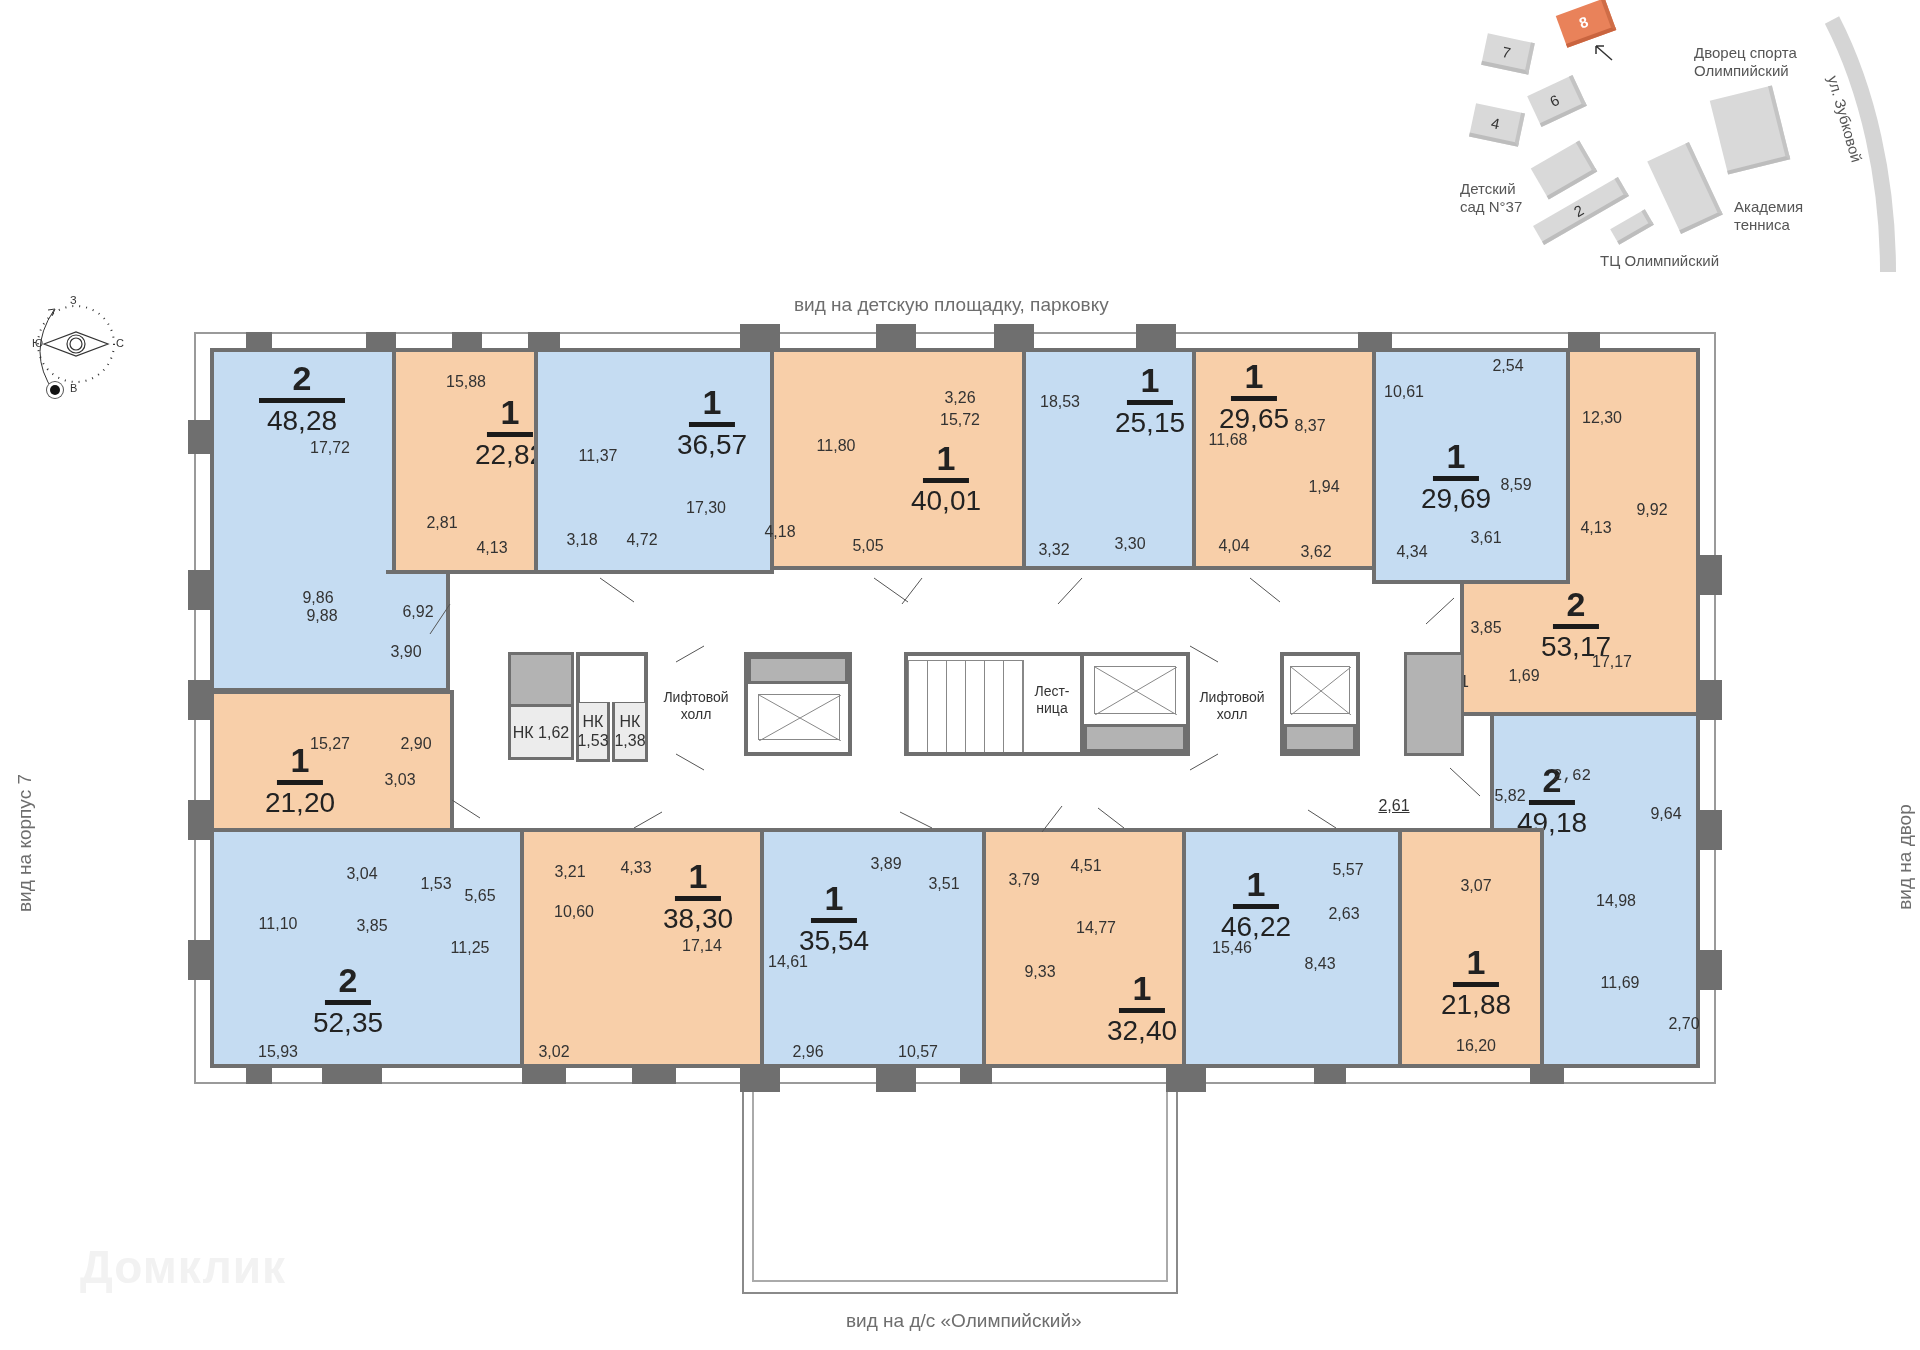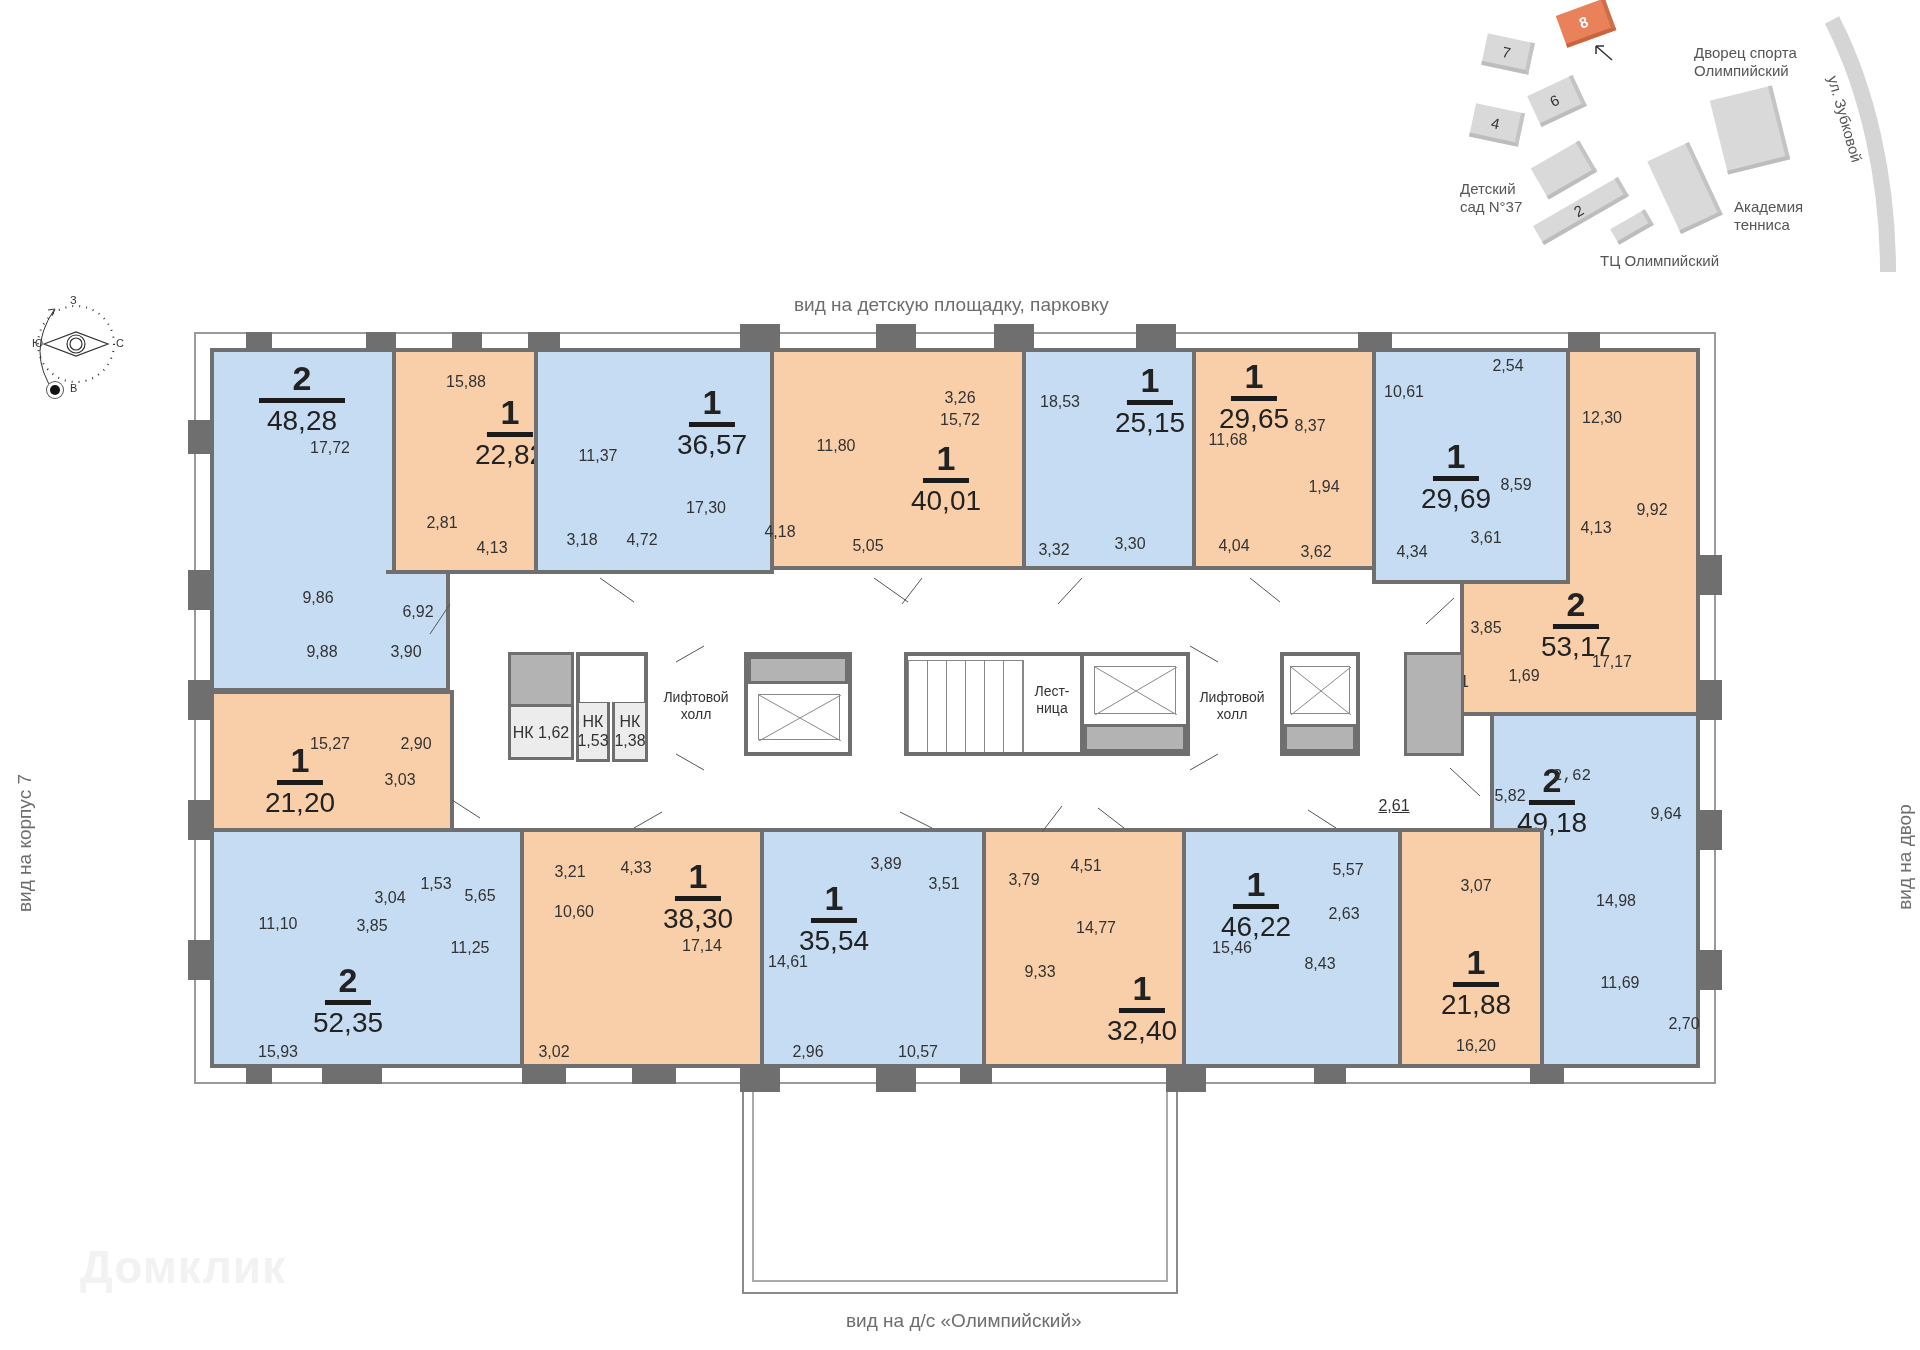--- a/index.html
+++ b/index.html
@@ -127,21 +127,21 @@
 
 <div class="apt blue" style="left:210px;top:348px;width:186px;height:344px;"></div>
 <div class="apt blue" style="left:392px;top:348px;width:0px;height:0px;border:none;"></div>
 <div class="apt-label" style="left:302px;top:398px;">
   <div class="apt-rooms">2</div>
     <div class="apt-bar"></div>
     <div class="apt-area">48,28</div>
 </div>
 <span class="room" style="left:330px;top:448px;">17,72</span>
 <span class="room" style="left:318px;top:568px;margin-top:30px;">9,86</span>
-<span class="room" style="left:322px;top:616px;margin-top:36px;">9,88</span>
+<span class="room" style="left:322px;top:616px;">9,88</span>
 <span class="room" style="left:414px;top:610px;">6,92</span>
 <span class="room" style="left:402px;top:652px;">3,90</span>
 <div class="apt blue" style="left:386px;top:570px;width:64px;height:122px;border-left:none;"></div>
 <span class="room" style="left:418px;top:612px;">6,92</span>
 <span class="room" style="left:406px;top:652px;">3,90</span>
 
 <div class="apt peach" style="left:392px;top:348px;width:146px;height:226px;"></div>
 <div class="apt-label" style="left:510px;top:432px;">
   <div class="apt-rooms">1</div>
     <div class="apt-bar" style="width:46px;"></div>
@@ -292,21 +292,21 @@
 </div>
 
 <div class="gray-fill" style="left:1404px;top:652px;width:60px;height:104px;"></div>
 
 <div class="apt blue" style="left:210px;top:828px;width:314px;height:240px;"></div>
 <div class="apt-label" style="left:348px;top:1000px;">
   <div class="apt-rooms">2</div>
     <div class="apt-bar" style="width:46px;"></div>
     <div class="apt-area">52,35</div>
 </div>
-<span class="room" style="left:390px;top:874px;margin-top:24px;">3,04</span>
+<span class="room" style="left:362px;top:874px;">3,04</span>
 <span class="room" style="left:436px;top:884px;">1,53</span>
 <span class="room" style="left:480px;top:896px;">5,65</span>
 <span class="room" style="left:278px;top:924px;">11,10</span>
 <span class="room" style="left:372px;top:926px;">3,85</span>
 <span class="room" style="left:470px;top:948px;">11,25</span>
 <span class="room" style="left:278px;top:1052px;">15,93</span>
 
 <div class="apt peach" style="left:520px;top:828px;width:244px;height:240px;"></div>
 <div class="apt-label" style="left:698px;top:896px;">
   <div class="apt-rooms">1</div>

